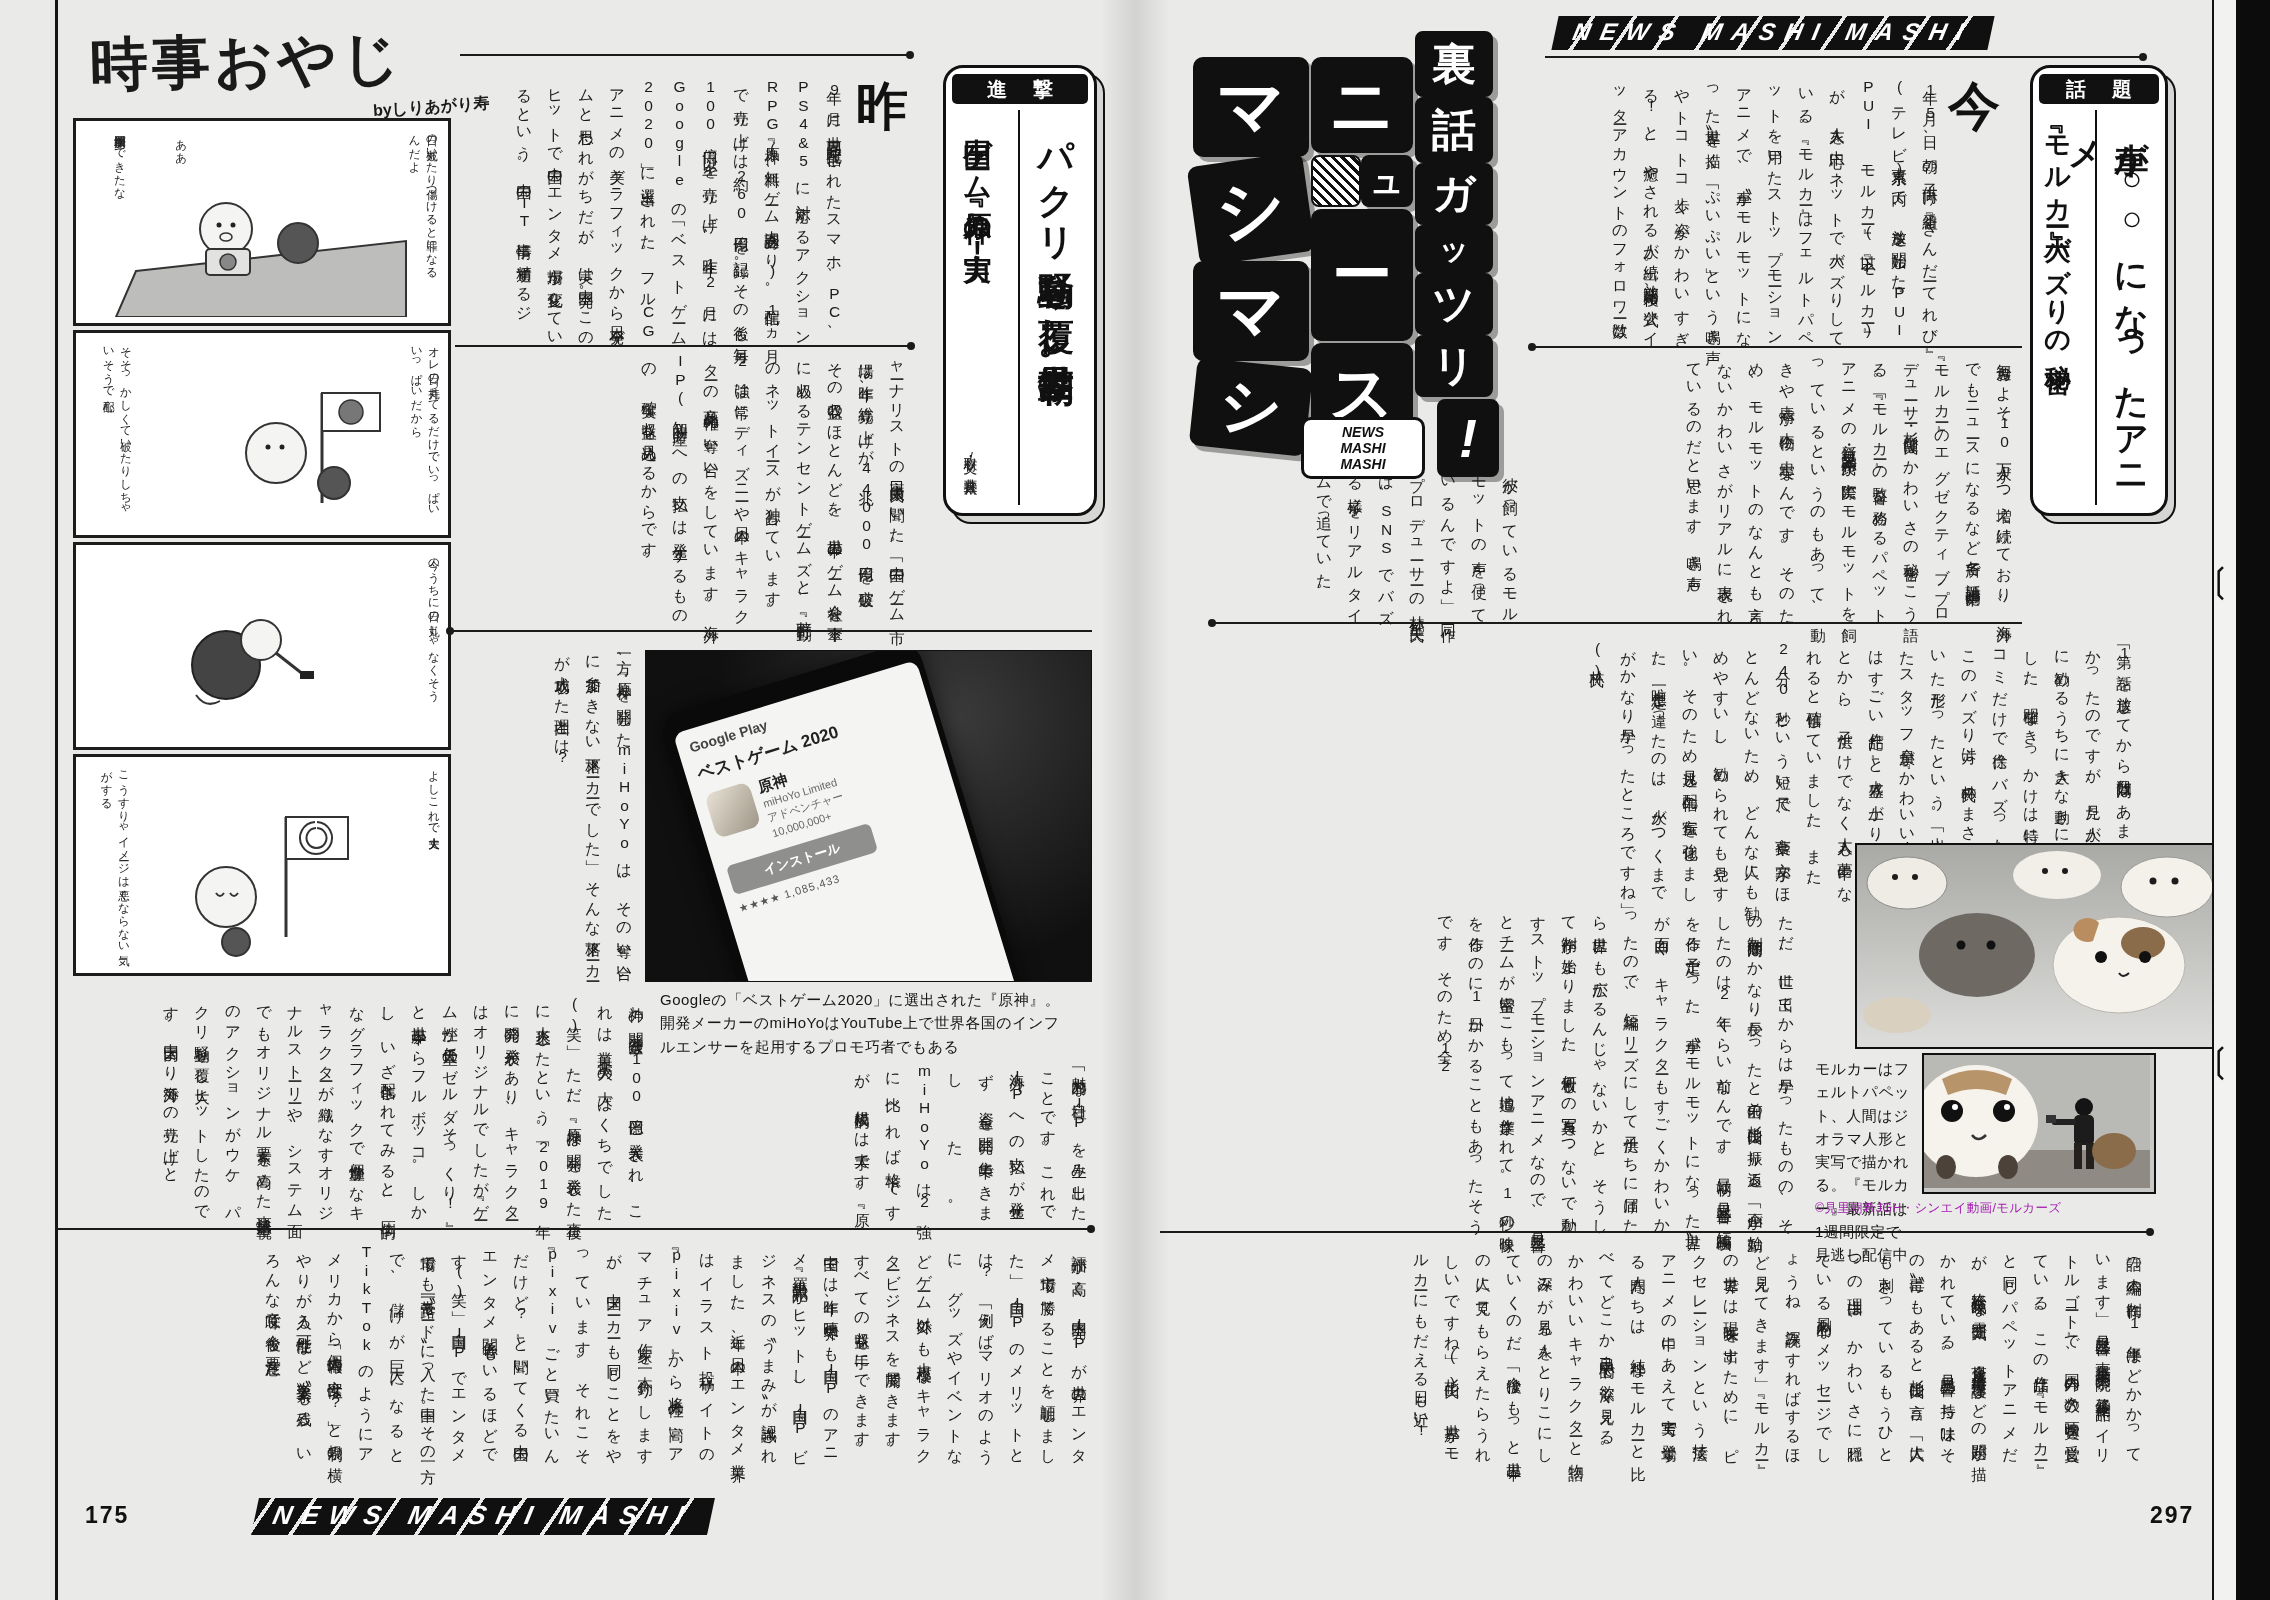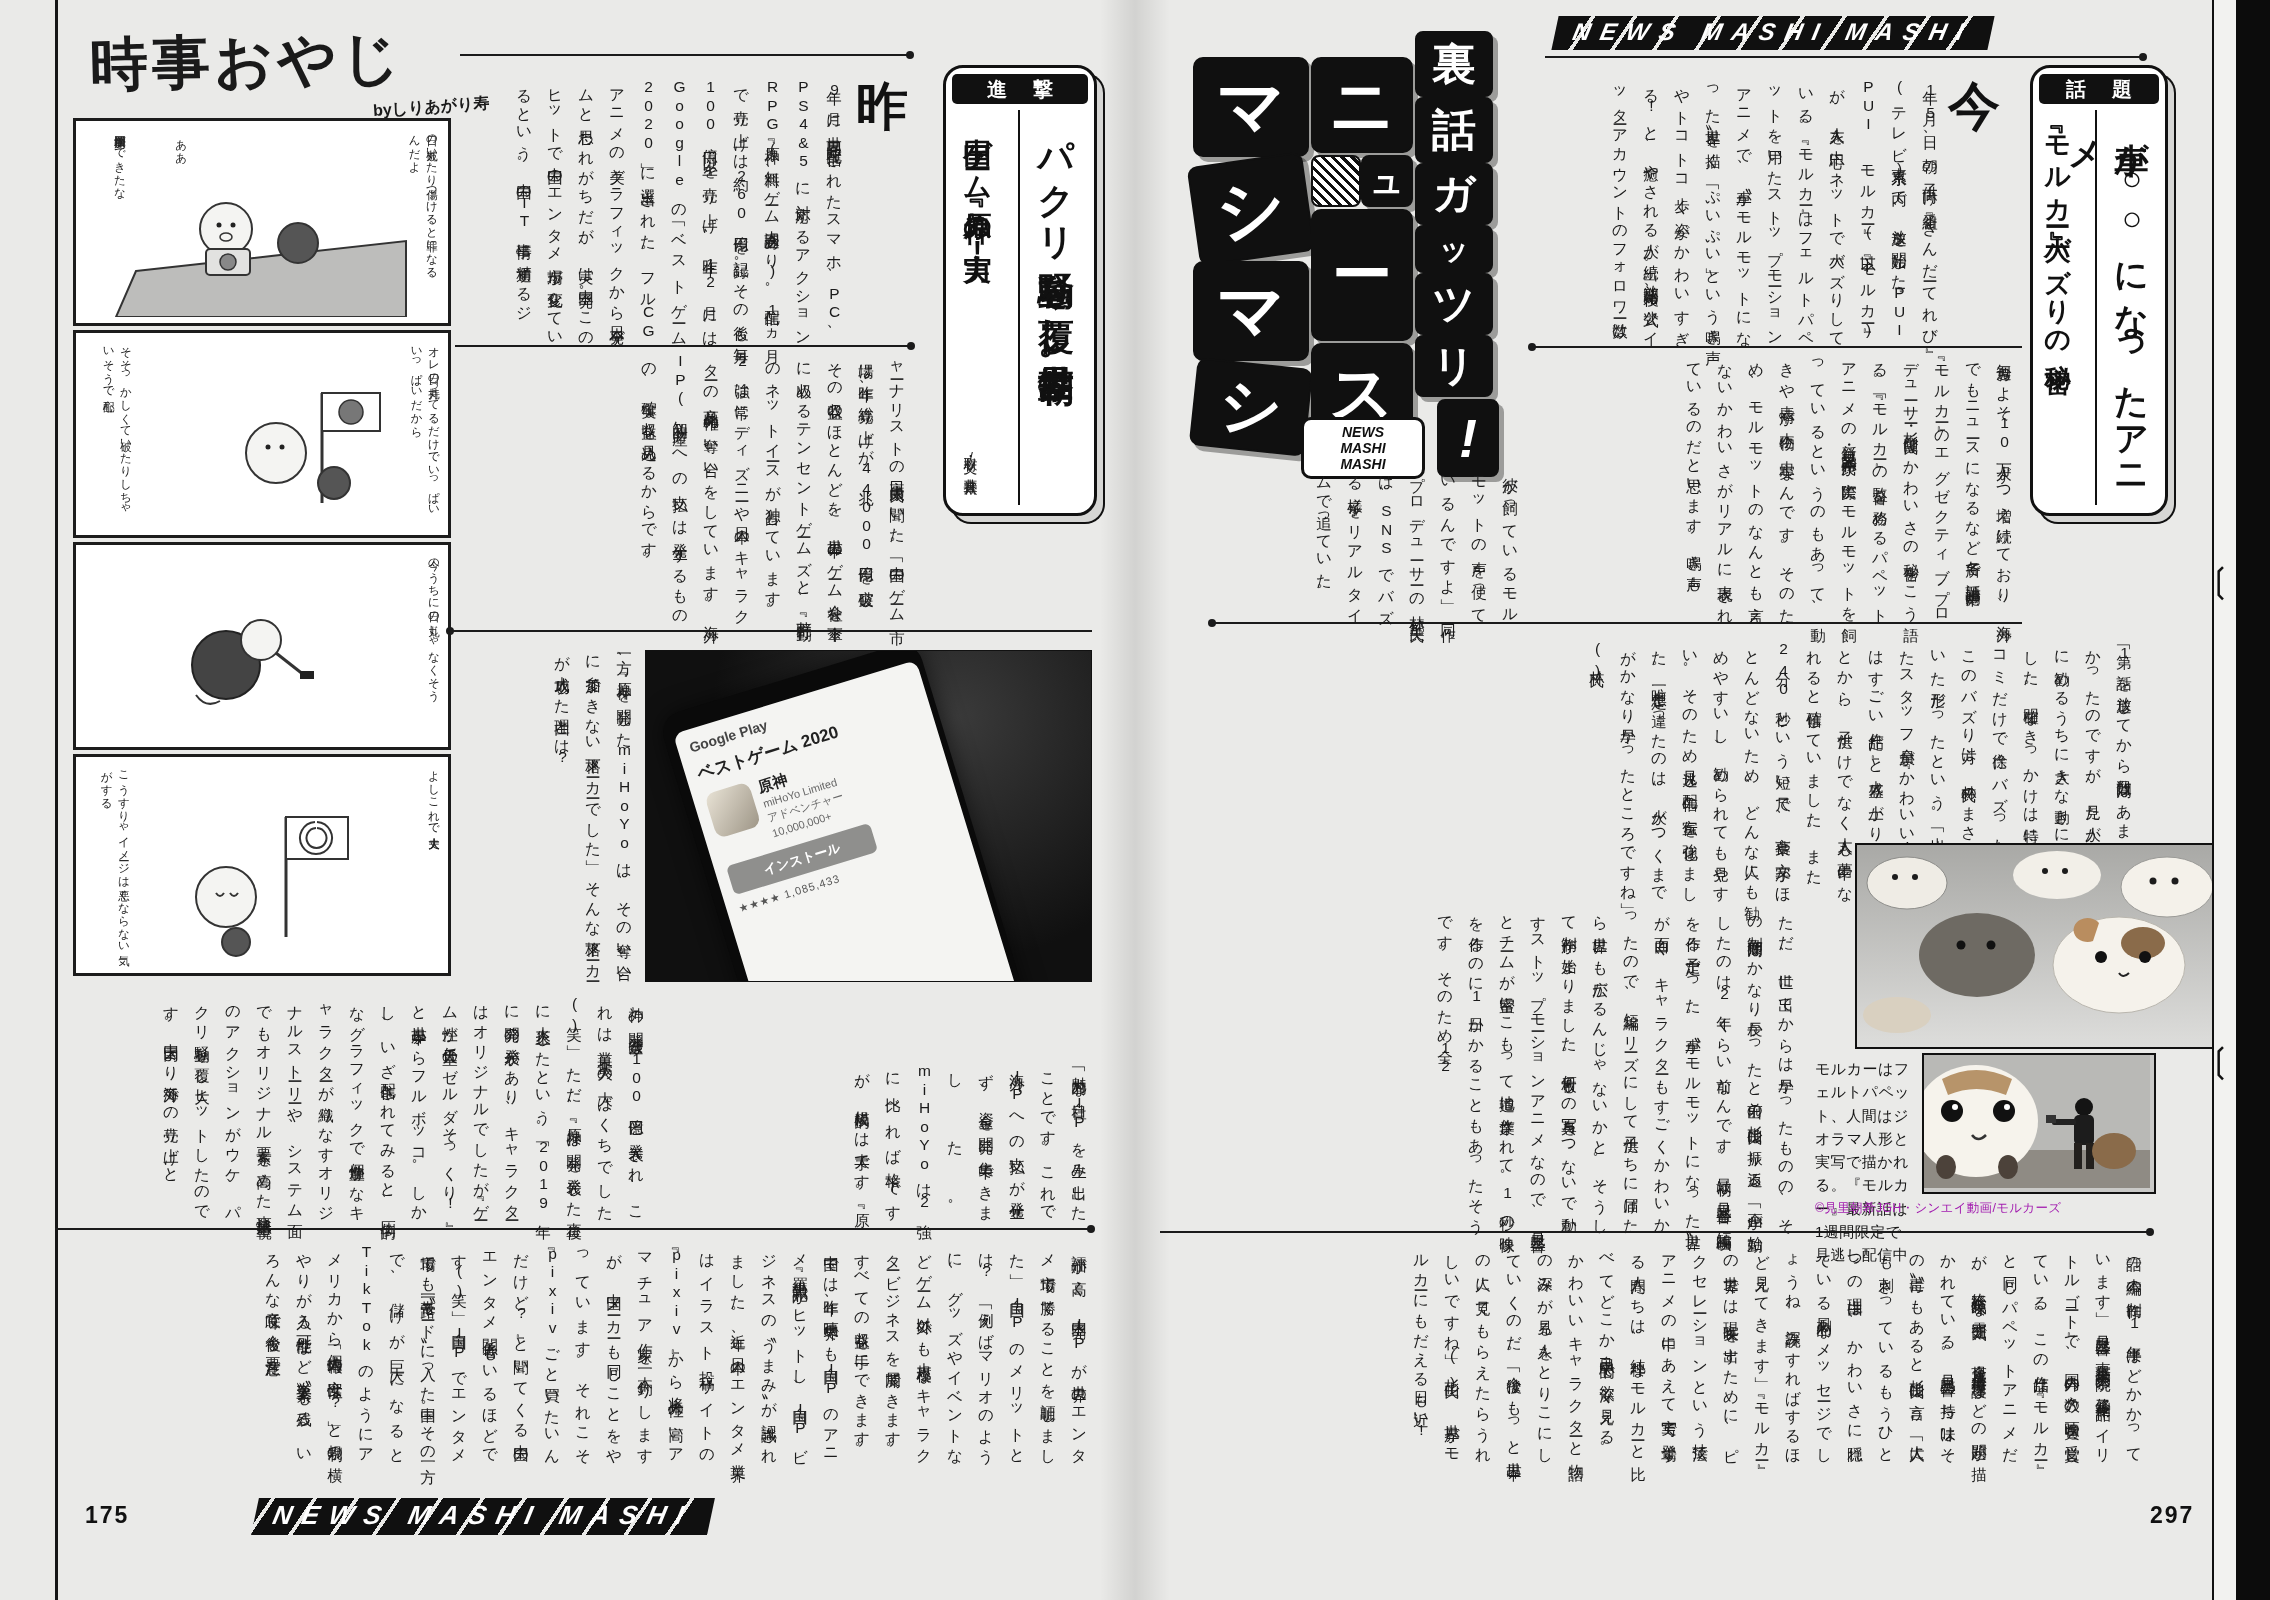--- a/index.html
+++ b/index.html
@@ -172,20 +172,21 @@
             <div class="ps-sub">miHoYo Limited</div>
             <div class="ps-sub">アドベンチャー</div>
             <div class="ps-sub">10,000,000+</div>
           </div>
         </div>
         <div class="ps-btn">インストール</div>
         <div class="ps-meta">★★★★  1,085,433</div>
       </div>
     </div>
   </div>
+  <div class="caption-h" style="left:660px;top:988px;width:408px;">Googleの「ベストゲーム2020」に選出された『原神』。開発メーカーのmiHoYoはYouTube上で世界各国のインフルエンサーを起用するプロモ巧者でもある</div>
 
   <div class="abs v body-txt" style="left:660px;top:1062px;width:435px;height:152px;">「魅力的な自社IPを生み出したことです。これで海外IPへの支払いが発生せず、資金を開発に集中できました。miHoYoは2強に比べれば格下ですが、規模的には大手です。『原</div>
   <div class="abs v body-txt" style="left:62px;top:995px;width:590px;height:219px;">神』の開発資金は100億円と発表され、これは業界最大の大ばくちでした(笑)」 ただ、『原神』は開発を発表した直後に大炎上したという。「2019年に開発の発表があり、キャラクターはオリジナルでしたが『ゲーム性が任天堂のゼルダそっくり!』と世界中からフルボッコ。しかし、いざ配信されてみると、圧倒的なグラフィックで個性豊かなキャラクターが織りなすオリジナルストーリーや、システム面でもオリジナル要素を高めた爽快感重視のアクションがウケ、パクリ騒動を覆し大ヒットしたのです。中国内より海外での売り上げと</div>
   <div class="abs v body-txt" style="left:62px;top:1243px;width:1033px;height:214px;">評価が高く、中国発IPが世界のエンタメ市場で勝てることを証明しました」 自国IPのメリットとは? 「例えばマリオのように、グッズやイベントなどゲーム以外でも大規模なキャラクタービジネスを展開できます。すべての収益を手にできます。中国では昨年、映画界でも自国IPのアニメ『羅小黒戦記』がヒットし、自国IPビジネスの〝うまみ〟が認識されました。近年、日本のエンタメ業界はイラスト投稿サイトの『pixiv』から将来性の高いアマチュア作家を一本釣りしますが、中国メーカーも同じことをやっています。それこそ『pixivごと買いたいんだけど?』と聞いてくる中国のエンタメ関係者もいるほどです(笑)」 自国IPでエンタメ市場でも〝一帯一路モード〟に入った中国。その一方で、儲けが巨大になるとTikTokのようにアメリカから「個人情報の安全性は?」と規制の横やりが入る可能性など〝炎上要素〟も残る。いろんな意味で今後も要注意だ。</div>
 
   <div class="mashi" style="left:255px;top:1498px;">NEWS MASHI MASHI</div>
   <div class="pagenum" style="left:85px;top:1502px;">175</div>
 
   <div class="abs" style="left:1185px;top:25px;width:340px;height:450px;">
 

